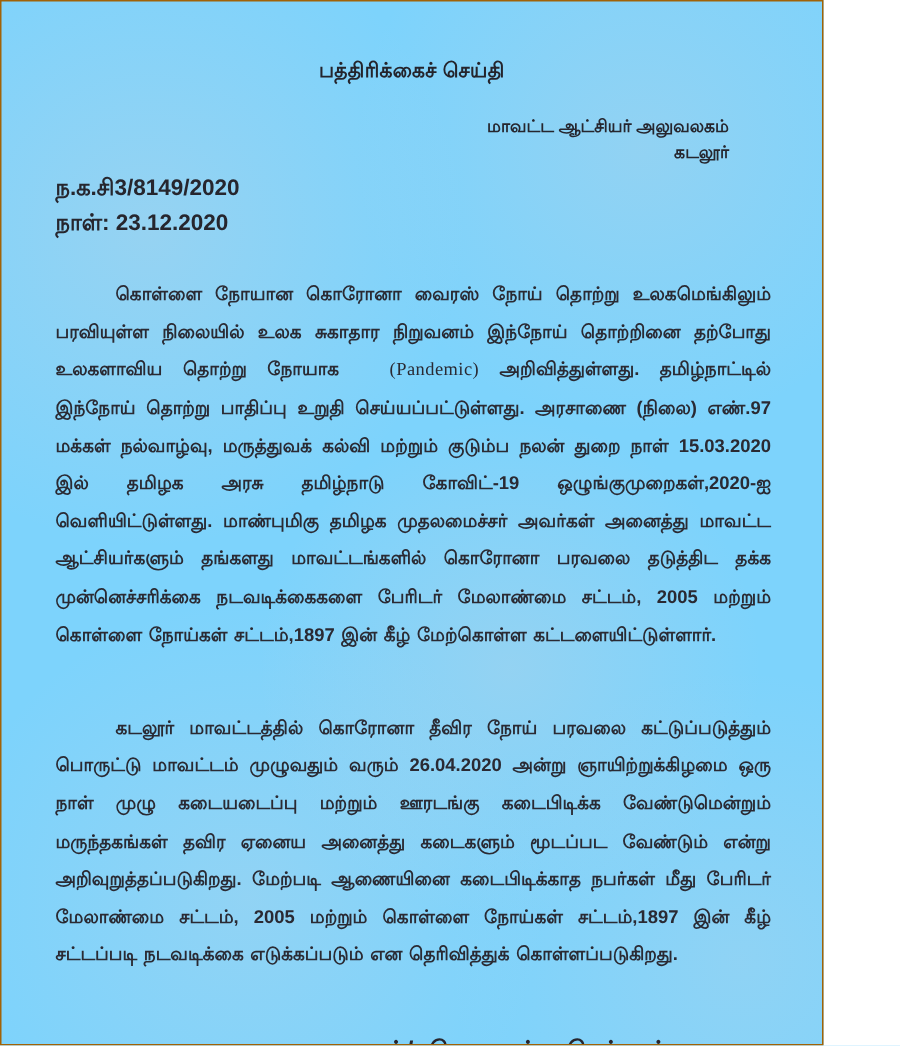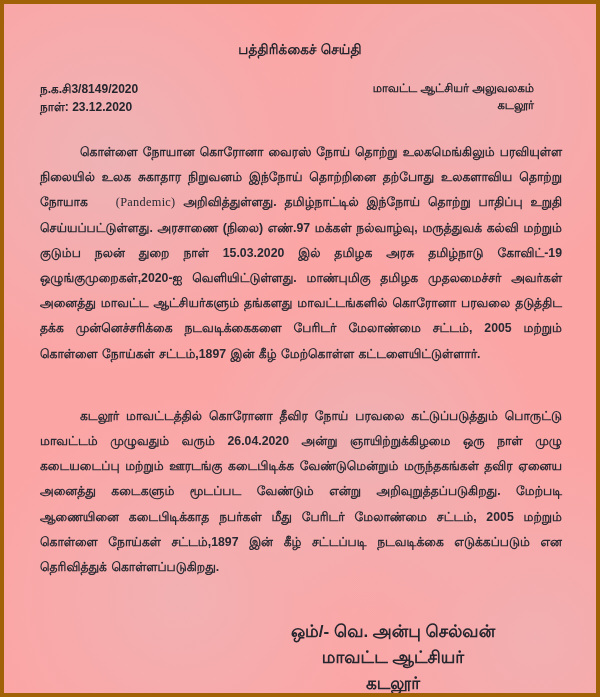--- a/index.html
+++ b/index.html
@@ -3,25 +3,25 @@
 <meta charset="utf-8">
 <title>Press Release Document</title>
 <style>
   html, body {
     margin: 0;
     padding: 0;
     background: #ffffff;
   }
   .page {
     position: relative;
-    width: 600px;
+    width: 549px;
     height: 697px;
-    background: #fca5a5;
+    background: #7dd3fc;
     box-sizing: border-box;
-    border: 4px solid #a16207;
+    border: 1px solid #a16207;
     overflow: hidden;
     font-family: "Liberation Sans", "DejaVu Sans", sans-serif;
     color: #2b2b33;
   }
   
   .page::before {
     content: "";
     position: absolute;
     inset: 0;
     background:
@@ -48,25 +48,26 @@
     letter-spacing: 0.2px;
   }
 
   .header-row {
     display: flex;
     justify-content: space-between;
     align-items: flex-start;
     margin: 21px 34px 0 36px;
   }
   .ref-block {
-    font-size: 12px;
+    font-size: 15px;
     font-weight: bold;
     line-height: 1.5;
     color: #26262e;
     white-space: nowrap;
+    margin-top: 38px;
   }
   .office-block {
     font-size: 11.5px;
     font-weight: bold;
     line-height: 1.5;
     color: #26262e;
     text-align: right;
     margin-right: 28px;
   }
 

